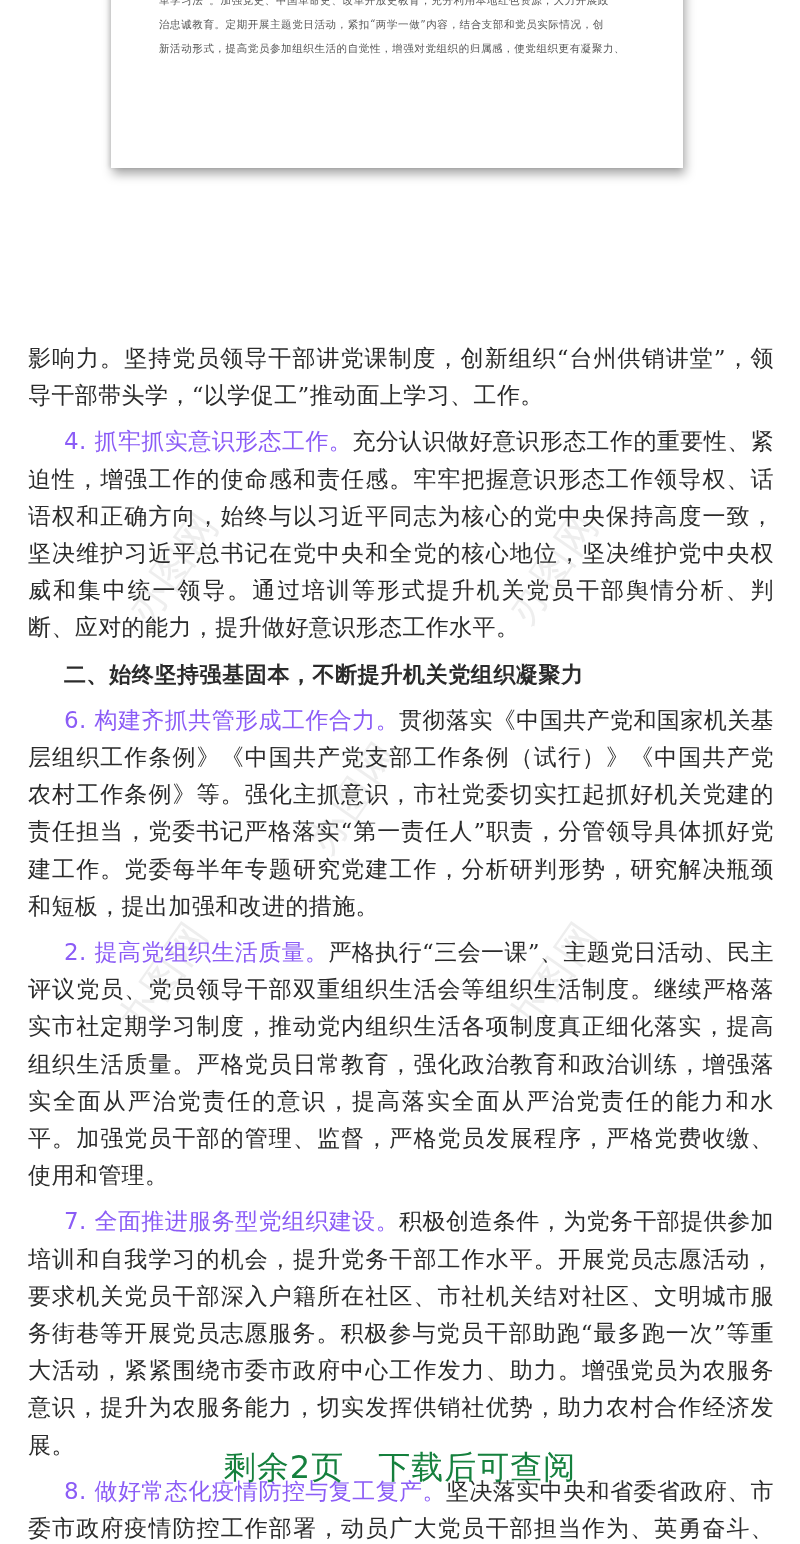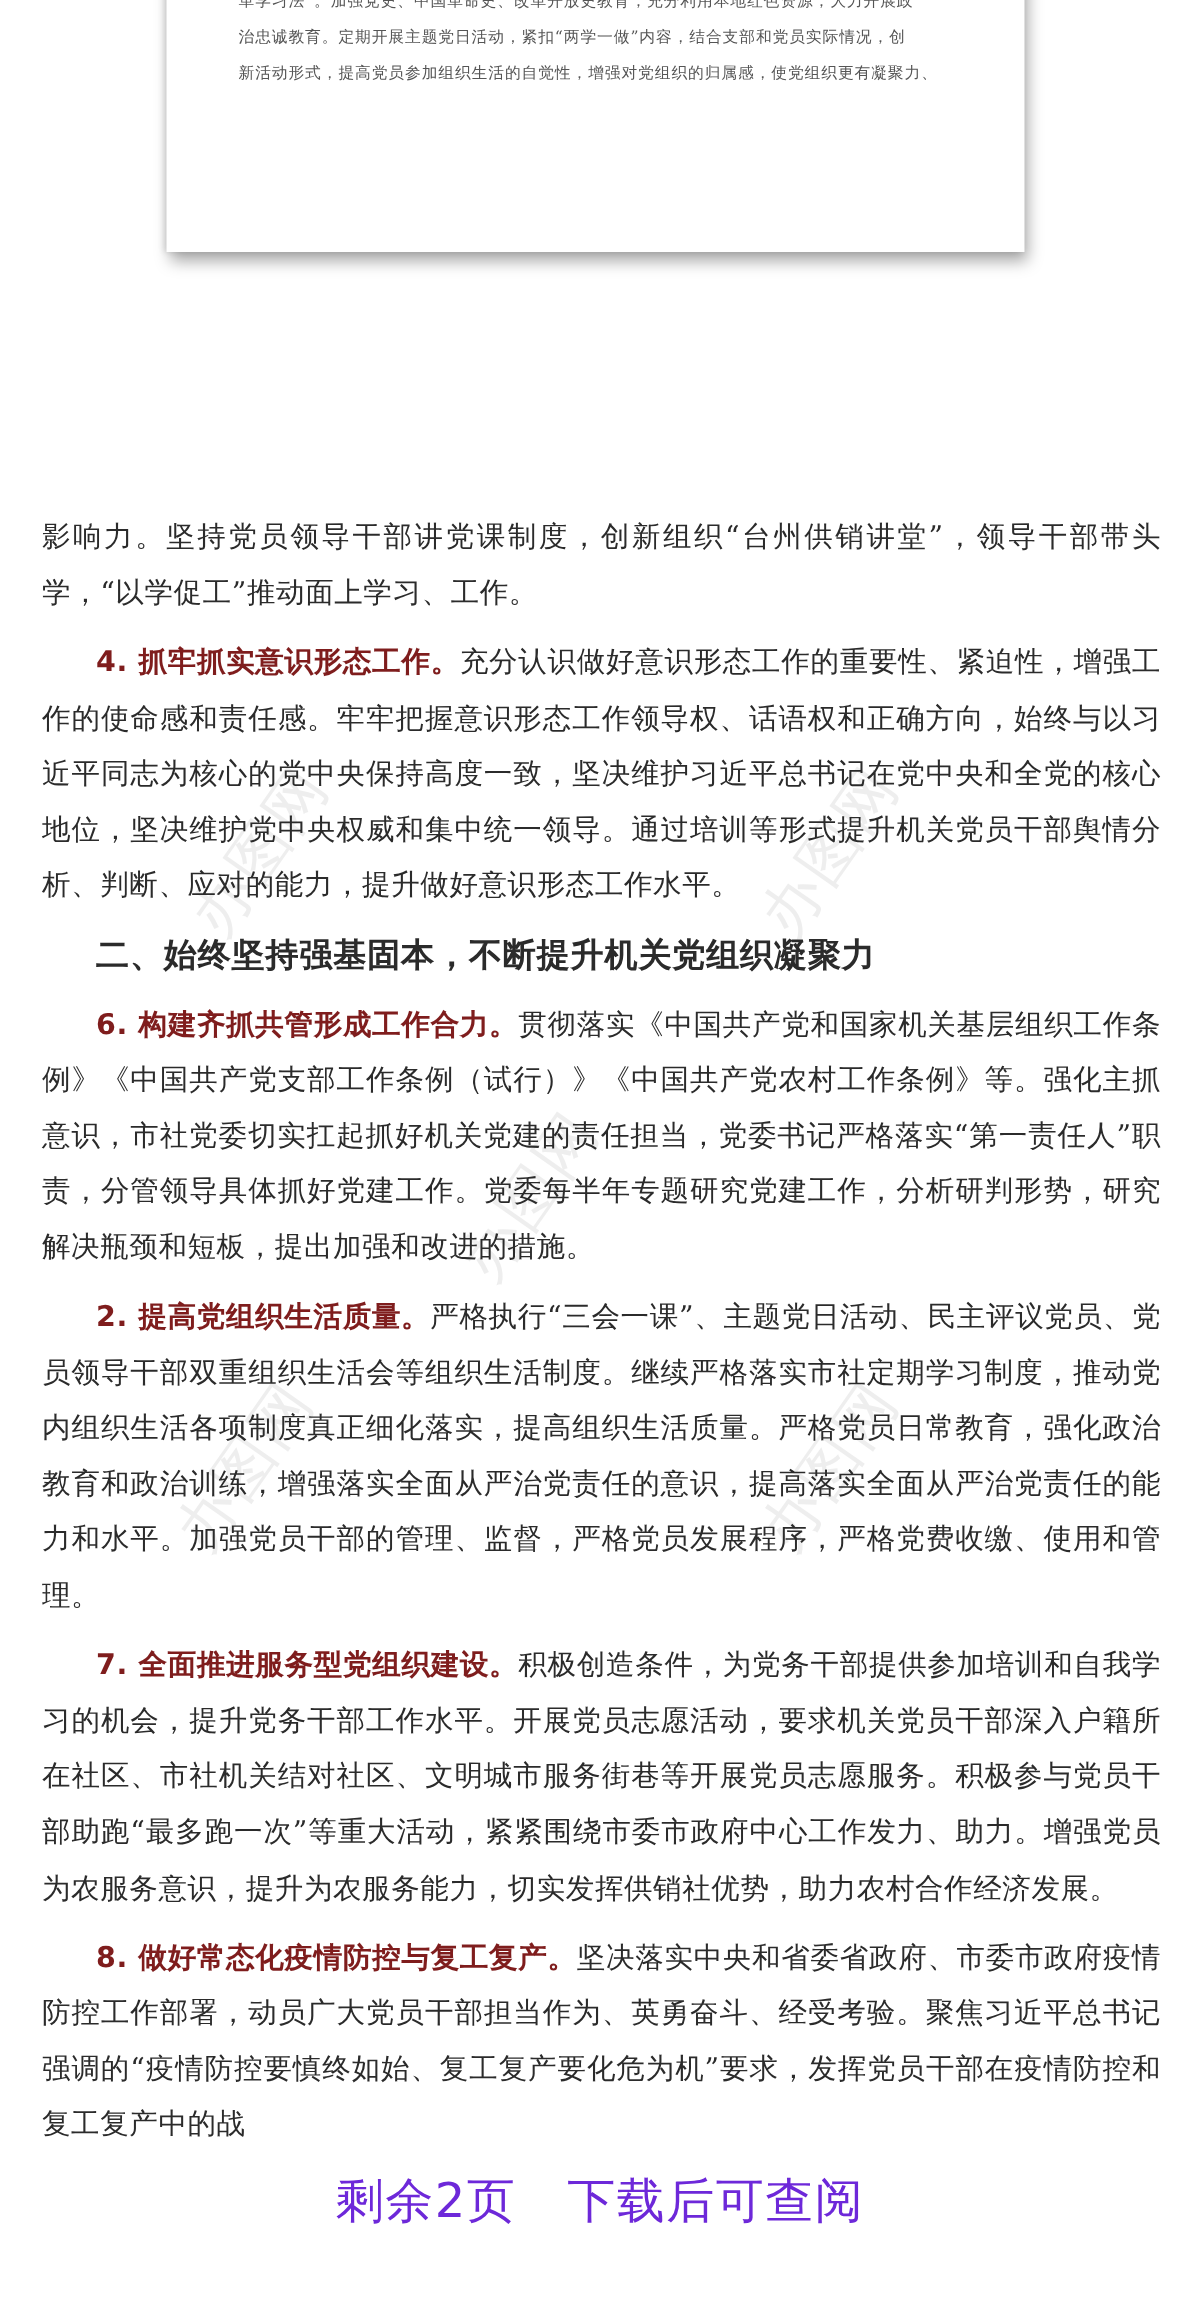--- a/index.html
+++ b/index.html
@@ -21,44 +21,44 @@
   }
   .preview-line.l0 { top: 14px; }
   .preview-line.l1 { top: 38px; }
   .preview-line.l2 { top: 62px; }
 
   
   .doc {
     position: absolute; left: 28px; top: 340px; width: 746px;
   }
   .para {
-    font-size: 19px; line-height: 37.2px; color: #2b2b2b;
+    font-size: 23px; line-height: 37.2px; color: #2b2b2b;
     text-align: justify; text-justify: inter-character;
     margin: 0 0 9px 0; letter-spacing: 0.4px;
   }
   .para.indent { text-indent: 36px; }
-  .para b { font-family: "DejaVu Sans", "Liberation Sans", sans-serif; font-weight: bold; color: #7f1d1d; }
+  .para b { font-family: "DejaVu Sans", "Liberation Sans", sans-serif; font-weight: normal; color: #8b5cf6; }
   .heading {
     font-family: Liberation Serif, serif; font-weight: bold;
     font-size: 22px; line-height: 37.2px; color: #2b2b2b;
     margin: 0 0 9px 0; text-indent: 36px; letter-spacing: 0.6px;
   }
 
   
   .watermark {
     position: absolute; font-family: "DejaVu Sans", "Liberation Sans", sans-serif;
     font-size: 40px; color: rgba(160,160,160,0.18); transform: rotate(-55deg);
     pointer-events: none; letter-spacing: 2px; white-space: nowrap;
   }
 
   
   .remaining {
     position: absolute; top: 1446px; left: 0; width: 800px; text-align: center;
     font-family: "DejaVu Sans", "Liberation Sans", sans-serif;
-    font-size: 32px; color: #6d28d9; letter-spacing: 1px;
+    font-size: 32px; color: #15803d; letter-spacing: 1px;
   }
   .remaining span { display: inline-block; }
   .remaining .gap { width: 34px; }
 </style>
 </head>
 <body>
 
 <div class="preview-card">
   <div class="preview-line l0">革学习法”。加强党史、中国革命史、改革开放史教育，充分利用本地红色资源，大力开展政</div>
   <div class="preview-line l2">新活动形式，提高党员参加组织生活的自觉性，增强对党组织的归属感，使党组织更有凝聚力、</div>

